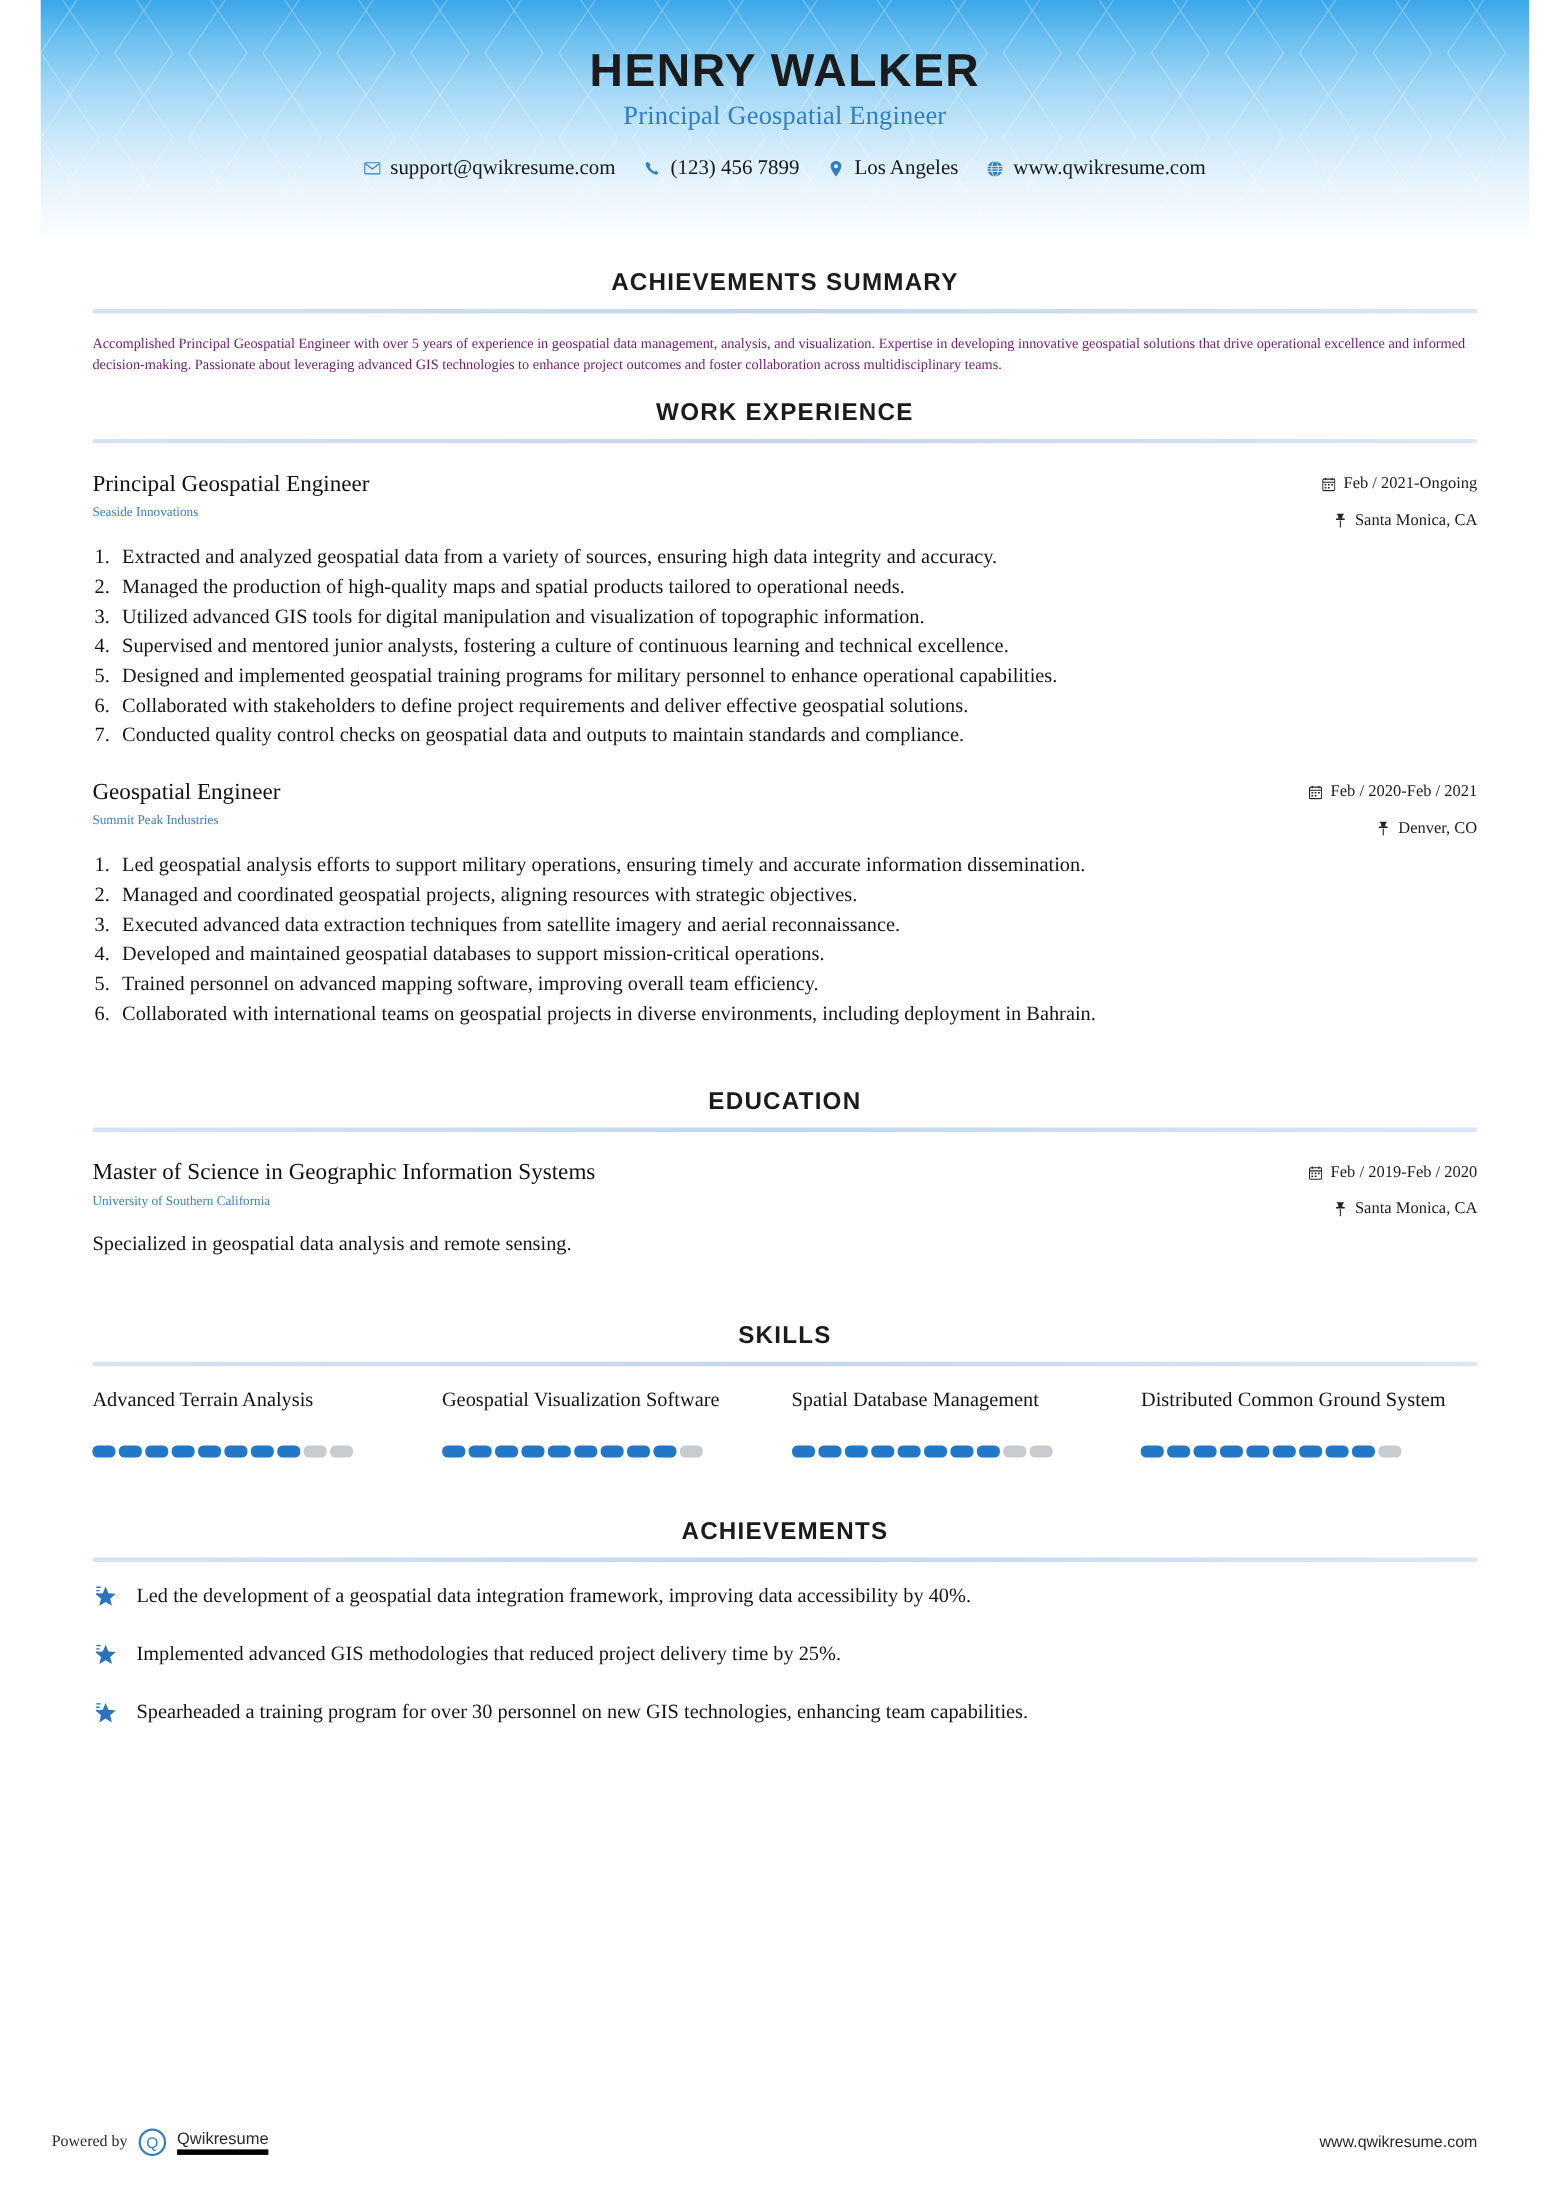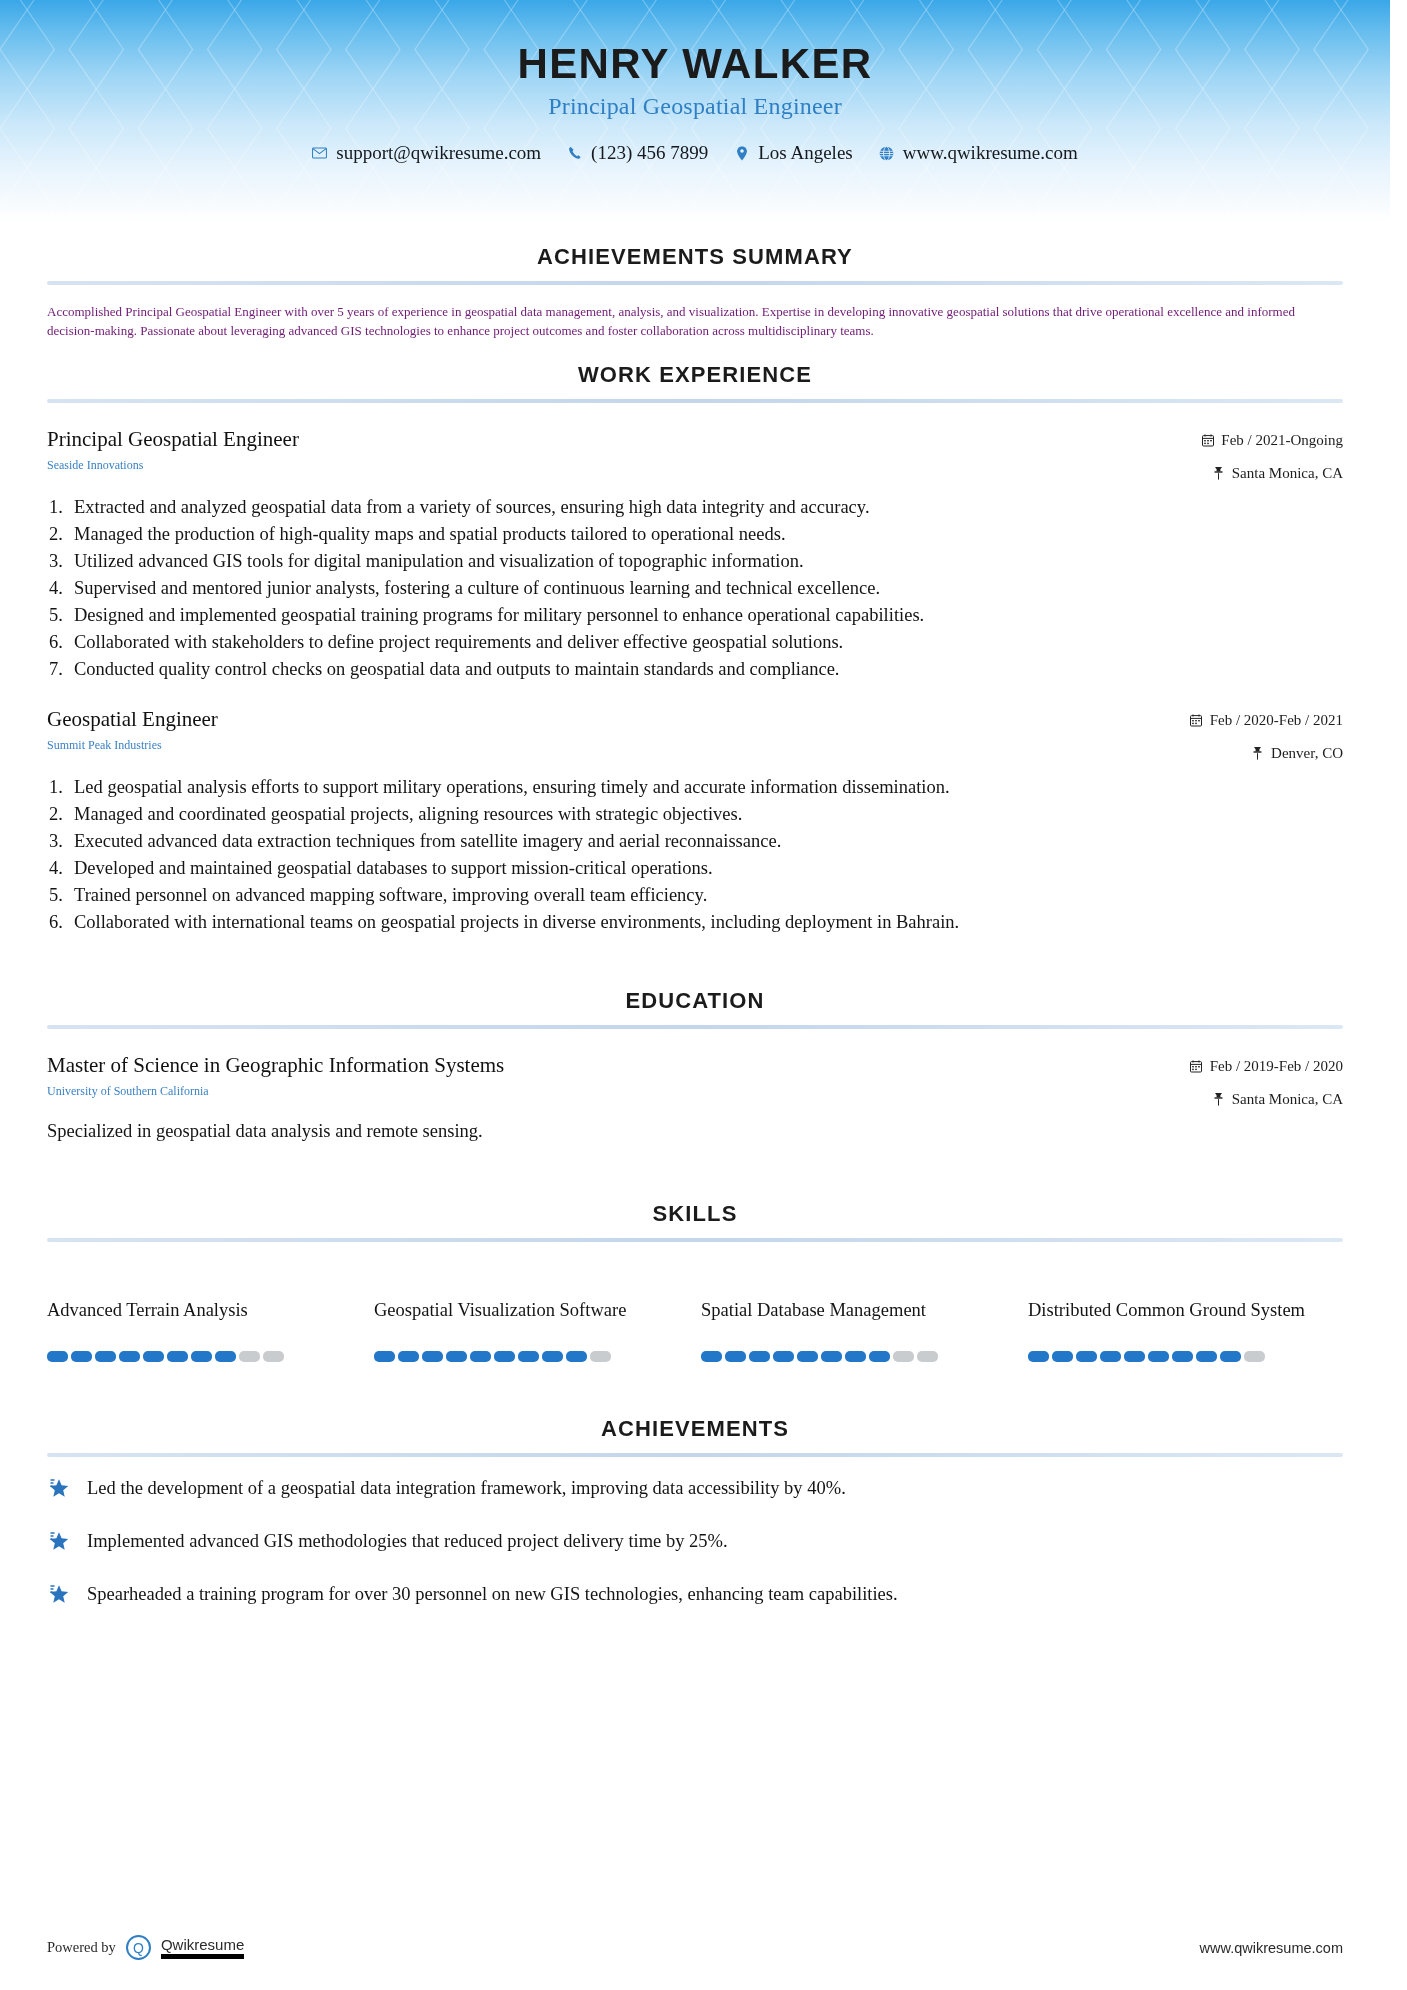--- a/index.html
+++ b/index.html
@@ -9,20 +9,21 @@
     background: #ffffff;
     font-family: "Liberation Serif", serif;
   }
 
   .page {
     position: relative;
     width: 1390px;
     min-height: 1990px;
     background: #ffffff;
     overflow: hidden;
+    padding-left: 37px;
   }
 
   
   .header {
     position: relative;
     width: 100%;
     height: 222px;
     background: linear-gradient(180deg,
         #3aa7e8 0%,
         #66bdee 14%,
@@ -191,21 +192,20 @@
     display: grid;
     grid-template-columns: repeat(4, 1fr);
     column-gap: 12px;
   }
   .skill-cell { padding-right: 22px; }
   .skill-name {
     font-size: 18.5px;
     line-height: 1.25;
     color: #141414;
     min-height: 46px;
-    margin-top: 37px;
   }
   .skill-bar {
     margin-top: 6px;
     display: flex;
     gap: 3px;
   }
   .seg {
     width: 21px;
     height: 11px;
     border-radius: 5px;

